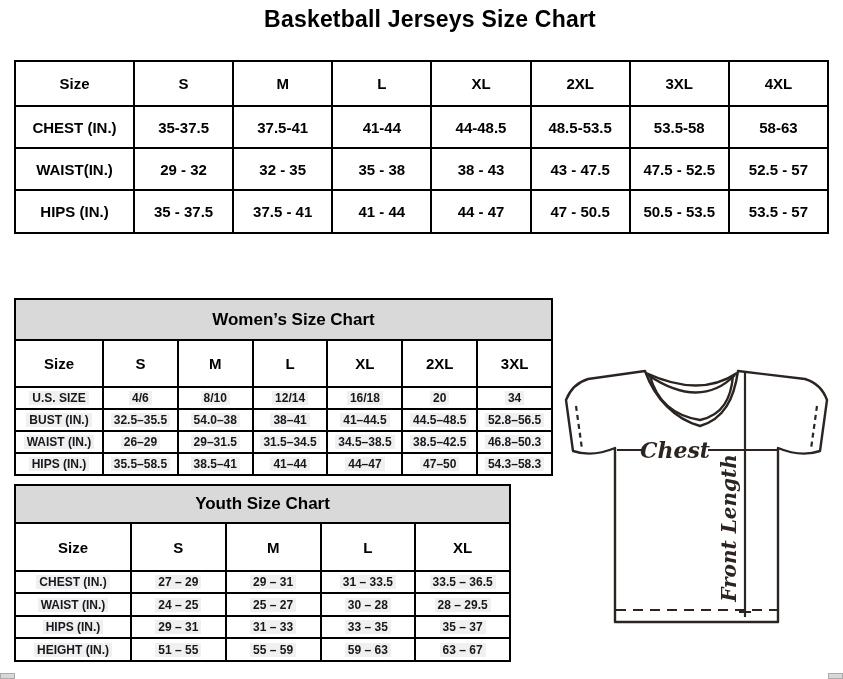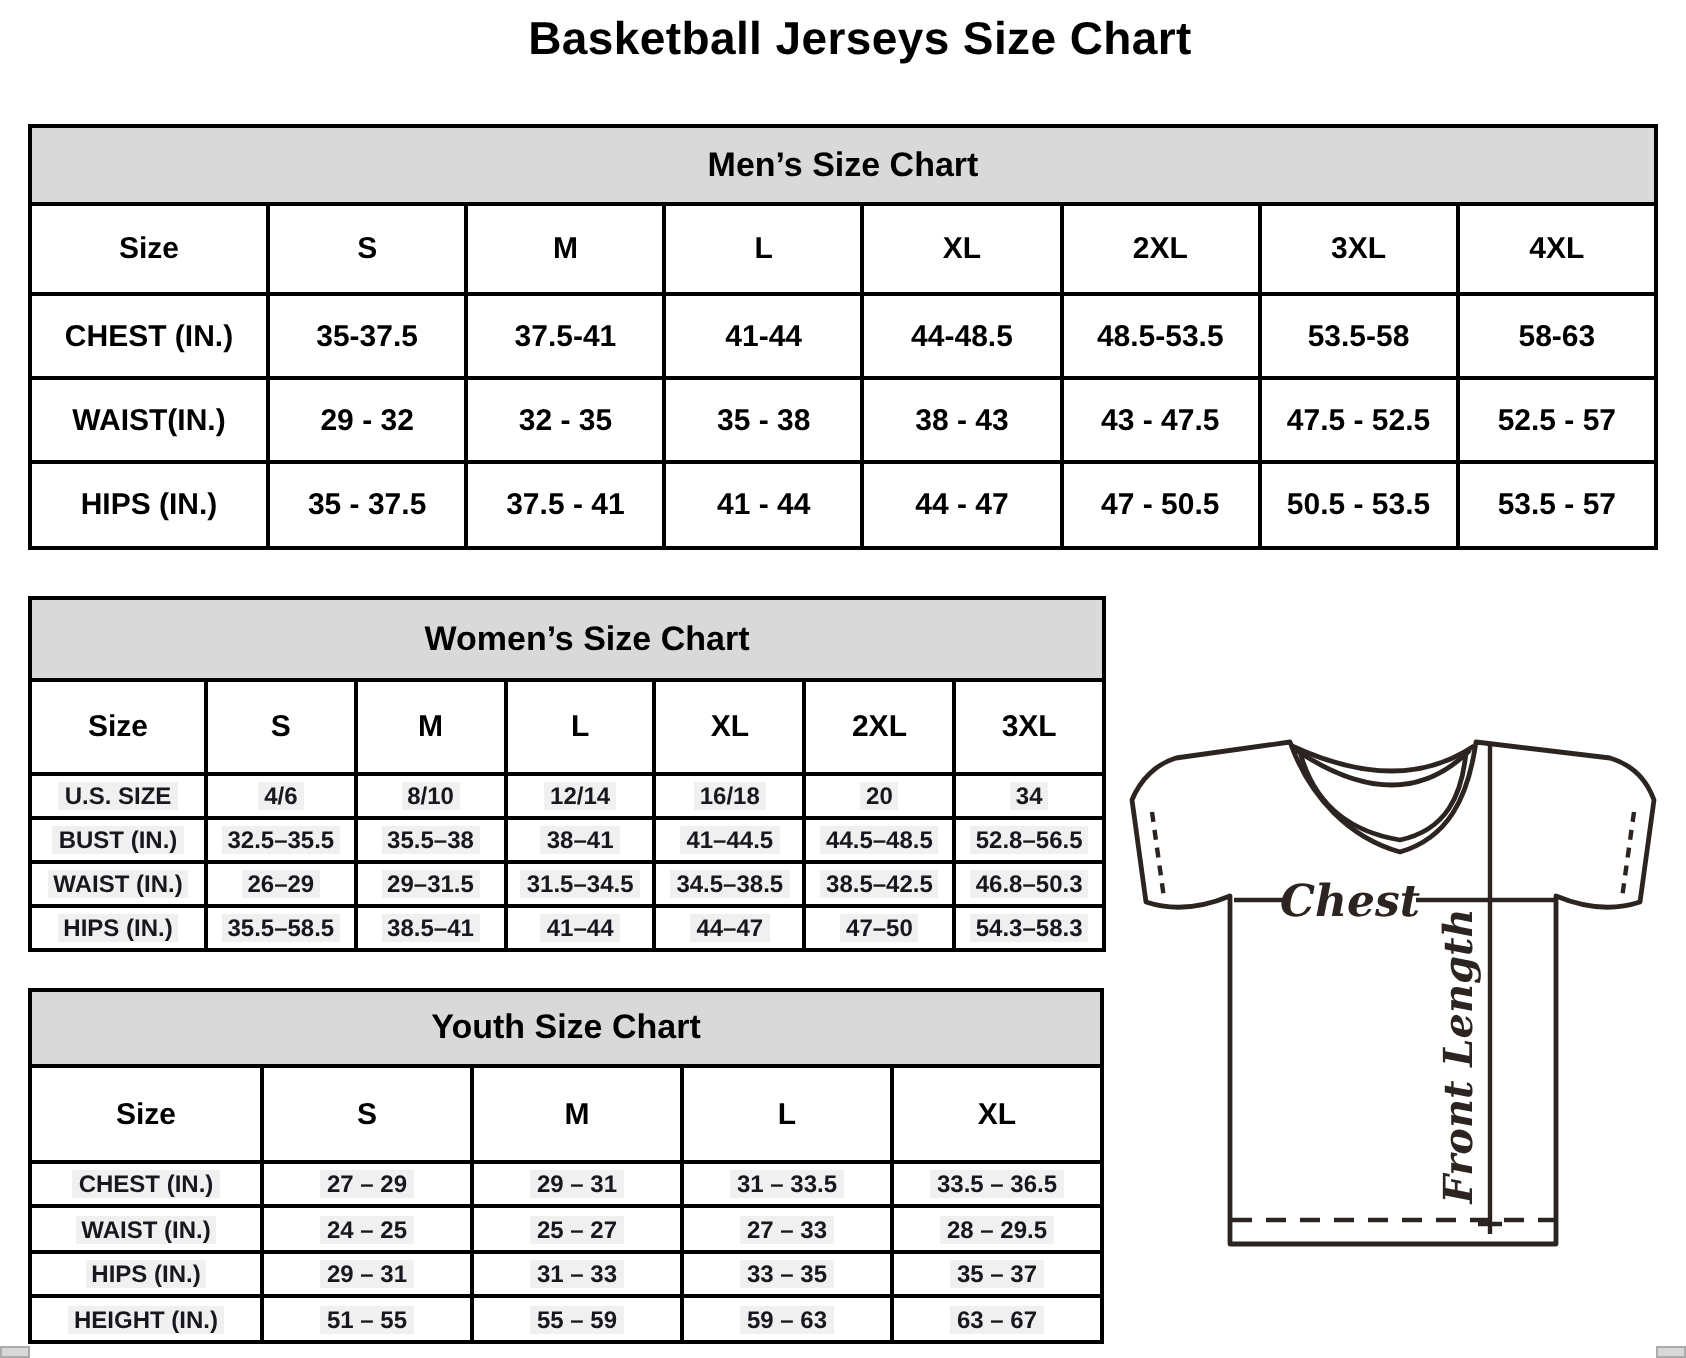--- a/index.html
+++ b/index.html
@@ -17,21 +17,21 @@
   .men{left:14px;top:62px;width:815px;}
   .men .tbl-title{height:41px;}
   .men td{font-size:15px;}
   .men tr.hdr td{font-size:15px;}
   
   .women{left:14px;top:298px;width:539px;}
   .women .tbl-title{height:43px;padding-left:20px;}
   .women tr.hdr td{font-size:15px;}
   .women td.sm{font-size:12px;color:#17171d;}
   
-  .youth{left:14px;top:494px;width:538px;}
+  .youth{left:14px;top:484px;width:497px;}
   .youth .tbl-title{height:40px;}
   .youth tr.hdr td{font-size:15px;}
   .youth td.sm{font-size:12px;color:#17171d;}
   .hl{background:#f0f0f0;padding:0 3px;}
   
   .jersey{position:absolute;left:558px;top:360px;width:285px;height:265px;}
   .jersey text{font-family:"DejaVu Serif",serif;font-style:italic;font-weight:bold;fill:#2b2420;}
   
   .scroll-btn{position:absolute;bottom:0;width:15px;height:6px;background:#d8d8d8;
         border:1px solid #ababab;box-sizing:border-box;}
@@ -39,21 +39,20 @@
   .scroll-btn.right{right:0;}
 </style>
 </head>
 <body>
 
 <div class="page">
 
   <div class="page-title">Basketball Jerseys Size Chart</div>
 
   <div class="chart men">
-    <div class="tbl-title">Men’s Size Chart</div>
     <table>
       <colgroup>
           <col style="width:119px">
           <col>
           <col>
           <col>
           <col>
           <col>
           <col>
           <col>
@@ -130,21 +129,21 @@
         <td class="sm"><span class="hl">4/6</span></td>
         <td class="sm"><span class="hl">8/10</span></td>
         <td class="sm"><span class="hl">12/14</span></td>
         <td class="sm"><span class="hl">16/18</span></td>
         <td class="sm"><span class="hl">20</span></td>
         <td class="sm"><span class="hl">34</span></td>
       </tr>
       <tr style="height:22px">
         <td class="sm"><span class="hl">BUST (IN.)</span></td>
         <td class="sm"><span class="hl">32.5–35.5</span></td>
-        <td class="sm"><span class="hl">35.5–38</span></td>
+        <td class="sm"><span class="hl">54.0–38</span></td>
         <td class="sm"><span class="hl">38–41</span></td>
         <td class="sm"><span class="hl">41–44.5</span></td>
         <td class="sm"><span class="hl">44.5–48.5</span></td>
         <td class="sm"><span class="hl">52.8–56.5</span></td>
       </tr>
       <tr style="height:22px">
         <td class="sm"><span class="hl">WAIST (IN.)</span></td>
         <td class="sm"><span class="hl">26–29</span></td>
         <td class="sm"><span class="hl">29–31.5</span></td>
         <td class="sm"><span class="hl">31.5–34.5</span></td>
@@ -187,21 +186,21 @@
         <td class="sm"><span class="hl">CHEST (IN.)</span></td>
         <td class="sm"><span class="hl">27 – 29</span></td>
         <td class="sm"><span class="hl">29 – 31</span></td>
         <td class="sm"><span class="hl">31 – 33.5</span></td>
         <td class="sm"><span class="hl">33.5 – 36.5</span></td>
       </tr>
       <tr style="height:23px">
         <td class="sm"><span class="hl">WAIST (IN.)</span></td>
         <td class="sm"><span class="hl">24 – 25</span></td>
         <td class="sm"><span class="hl">25 – 27</span></td>
-        <td class="sm"><span class="hl">27 – 33</span></td>
+        <td class="sm"><span class="hl">30 – 28</span></td>
         <td class="sm"><span class="hl">28 – 29.5</span></td>
       </tr>
       <tr style="height:22px">
         <td class="sm"><span class="hl">HIPS (IN.)</span></td>
         <td class="sm"><span class="hl">29 – 31</span></td>
         <td class="sm"><span class="hl">31 – 33</span></td>
         <td class="sm"><span class="hl">33 – 35</span></td>
         <td class="sm"><span class="hl">35 – 37</span></td>
       </tr>
       <tr style="height:23px">

